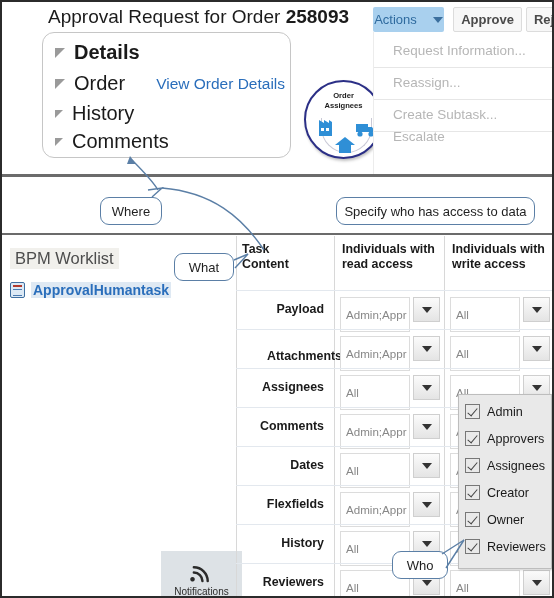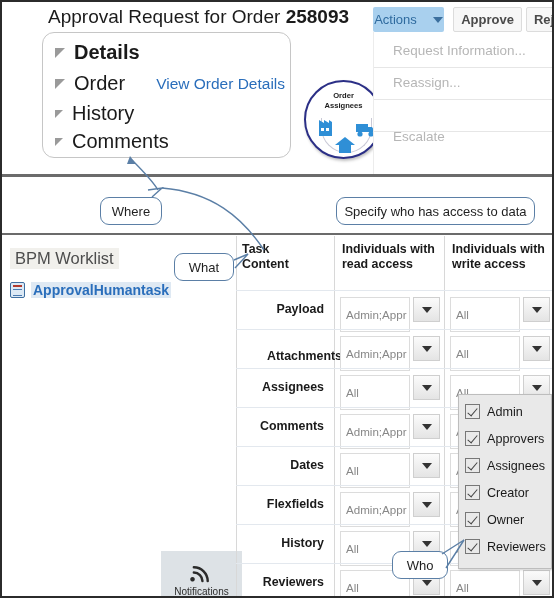--- a/index.html
+++ b/index.html
@@ -187,20 +187,21 @@
       <span class="caret"></span>
     </div>
     <div class="topbtn" id="approve-btn">Approve</div>
     <div class="topbtn" id="reject-btn">Reject</div>
 
     <div id="actions-menu">
       <div class="mi" style="top:11px;">Request Information...</div>
       <div class="msep" style="top:35px;"></div>
       <div class="mi" style="top:43px;">Reassign...</div>
       <div class="msep" style="top:67px;"></div>
+      <div class="mi" style="top:75px;">Create Subtask...</div>
       <div class="msep" style="top:99px;"></div>
       <div class="mi" style="top:97px;">Escalate</div>
     </div>
   </div>
   <div id="top-divider"></div>
 
   <div id="mid-band"></div>
   <div id="mid-divider"></div>
 
   <div id="bottom-panel">

